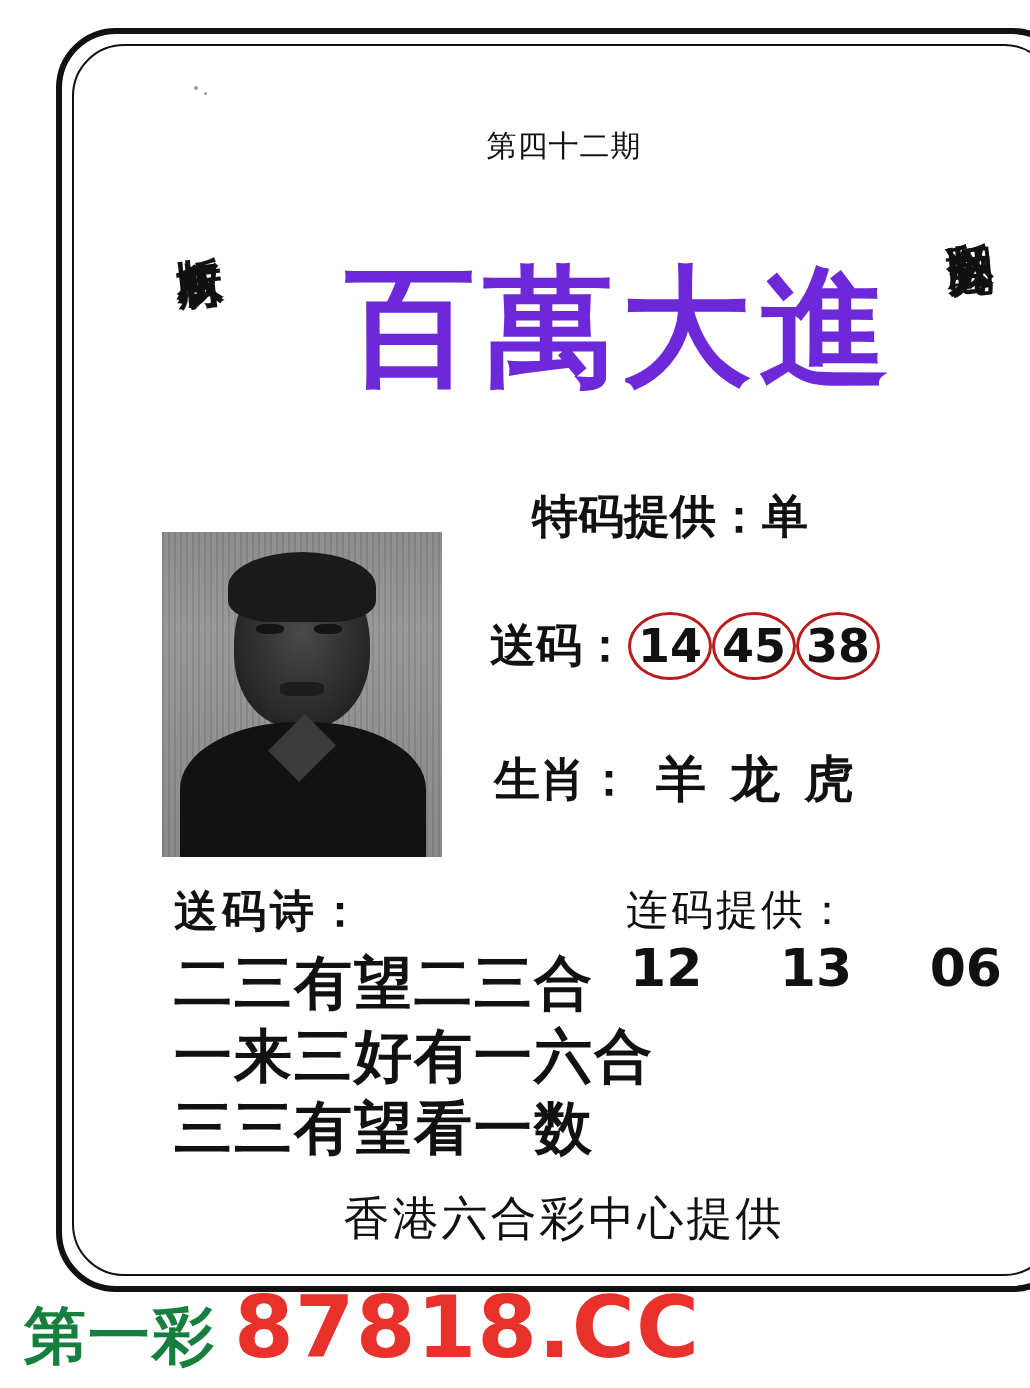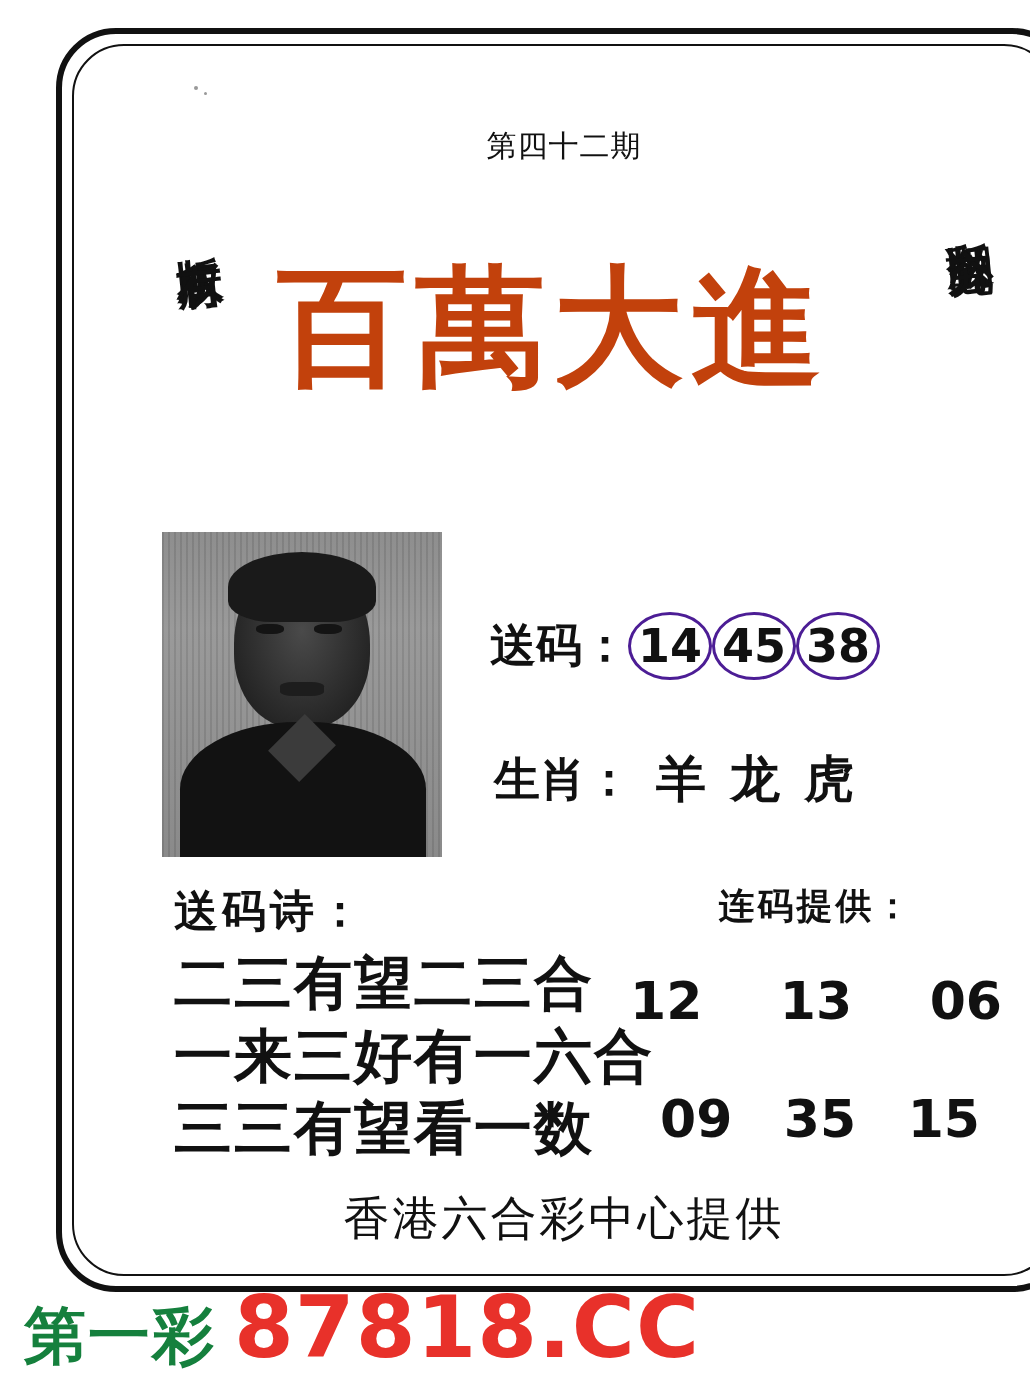--- a/index.html
+++ b/index.html
@@ -72,24 +72,24 @@
     top: 172px;
     transform: rotate(-6deg);
   }
 
   
   .title {
     position: absolute;
     left: 215px;
     top: 228px;
     width: 620px;
-    text-align: left;
+    text-align: right;
     font-size: 130px;
     font-weight: bold;
-    color: #c2410c;
+    color: #6d28d9;
     font-family: "DejaVu Serif", serif;
     letter-spacing: 8px;
     line-height: 1;
     white-space: nowrap;
   }
 
   
   .photo {
     position: absolute;
     left: 100px;
@@ -178,21 +178,21 @@
   .send-row {
     position: absolute;
     left: 428px;
     top: 578px;
     display: flex;
     align-items: center;
   }
   .ball {
     width: 78px;
     height: 62px;
-    border: 3px solid #4c1d95;
+    border: 3px solid #b91c1c;
     border-radius: 50%;
     display: flex;
     align-items: center;
     justify-content: center;
     font-size: 46px;
     font-weight: bold;
     color: #111;
     font-family: "DejaVu Sans", sans-serif;
   }
   .zodiac-row {
@@ -233,30 +233,29 @@
 
   
   .lianma {
     position: absolute;
     right: 60px;
     top: 848px;
     width: 380px;
     color: #111;
   }
   .lianma .lm-title {
-    font-size: 36px;
-    font-weight: bold;
-    text-align: center;
+    font-size: 42px;
+    font-weight: normal;
+    text-align: left;
     letter-spacing: 3px;
   }
   .lm-row {
     display: flex;
     justify-content: space-between;
     align-items: center;
-    margin-top: 40px;
     padding: 0 4px;
   }
   .lm-row.second {
     margin-top: 58px;
     padding: 0 26px 0 34px;
   }
   .lm-num {
     font-size: 52px;
     font-weight: bold;
     font-family: "DejaVu Sans", sans-serif;
@@ -325,20 +324,21 @@
   <div class="photo">
     <div class="head"></div>
     <div class="hair"></div>
     <div class="eye l"></div>
     <div class="eye r"></div>
     <div class="mouth"></div>
     <div class="body"></div>
     <div class="collar"></div>
   </div>
 
+  <div class="line-special">特码提供：单</div>
 
   <div class="send-row">
     <span class="row-label">送码：</span>
     <span class="ball">14</span>
     <span class="ball">45</span>
     <span class="ball">38</span>
   </div>
 
   <div class="zodiac-row">
     <span class="row-label">生肖：</span>
@@ -354,25 +354,20 @@
     <div class="poem-line">三三有望看一数</div>
   </div>
 
   <div class="lianma">
     <div class="lm-title">连码提供：</div>
     <div class="lm-row">
       <span class="lm-num">12</span>
       <span class="lm-num">13</span>
       <span class="lm-num">06</span>
     </div>
-    <div class="lm-row second">
-      <span class="lm-num">09</span>
-      <span class="lm-num">35</span>
-      <span class="lm-num">15</span>
-    </div>
   </div>
 
   <div class="footer-center">香港六合彩中心提供</div>
 </div>
 
 <div class="watermark">
   <span class="wm-cn">第一彩</span>
   <span class="wm-num">87818.CC</span>
 </div>
 

